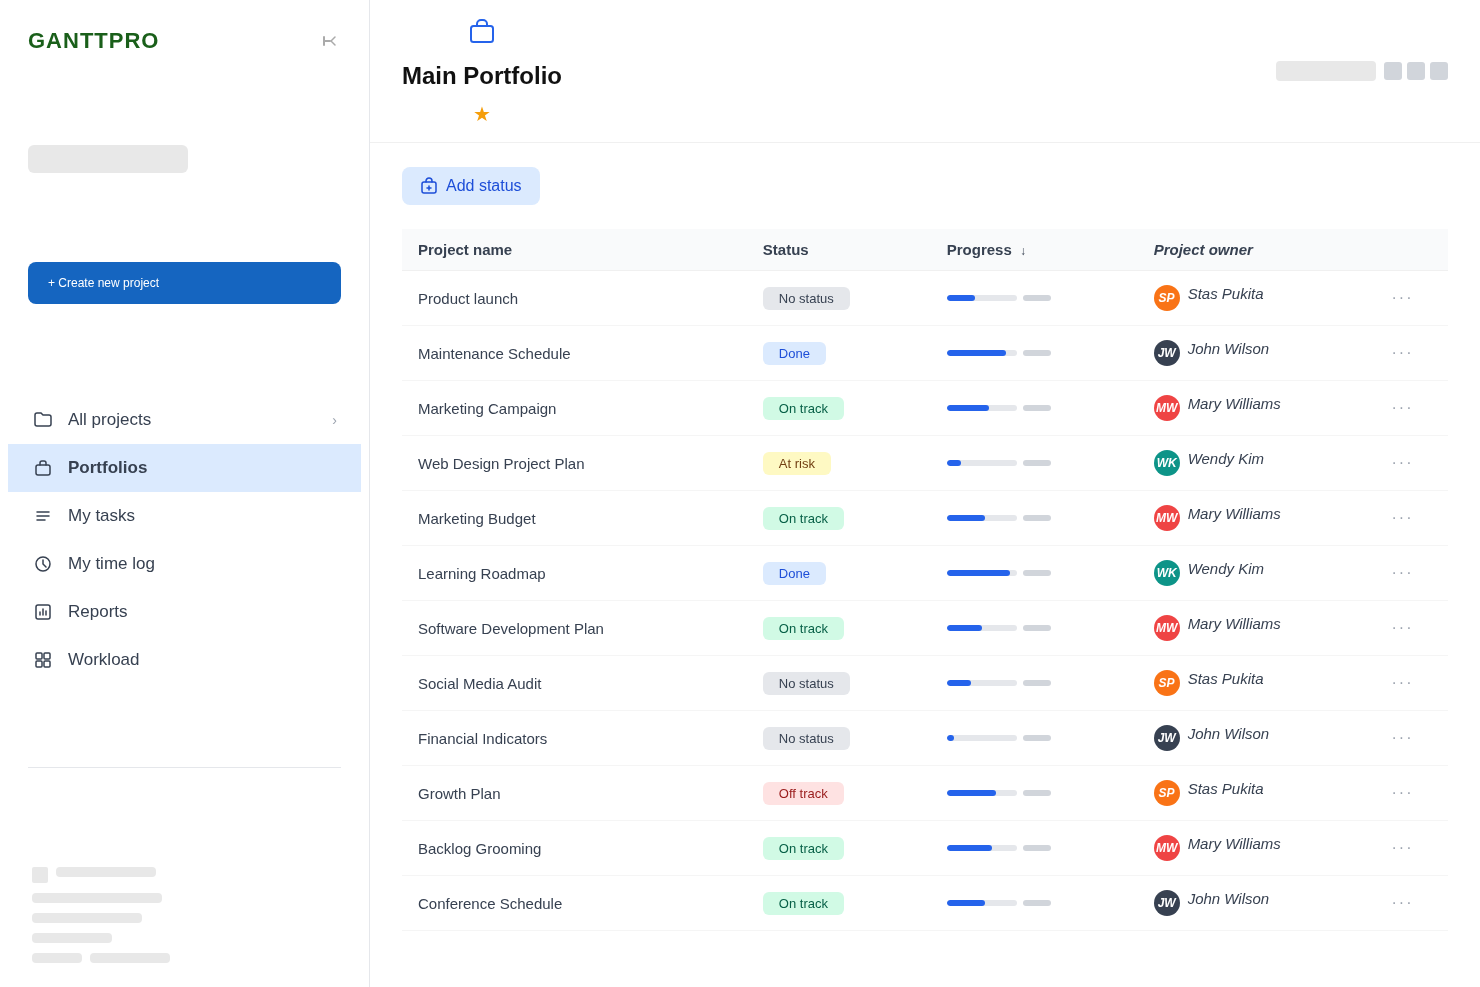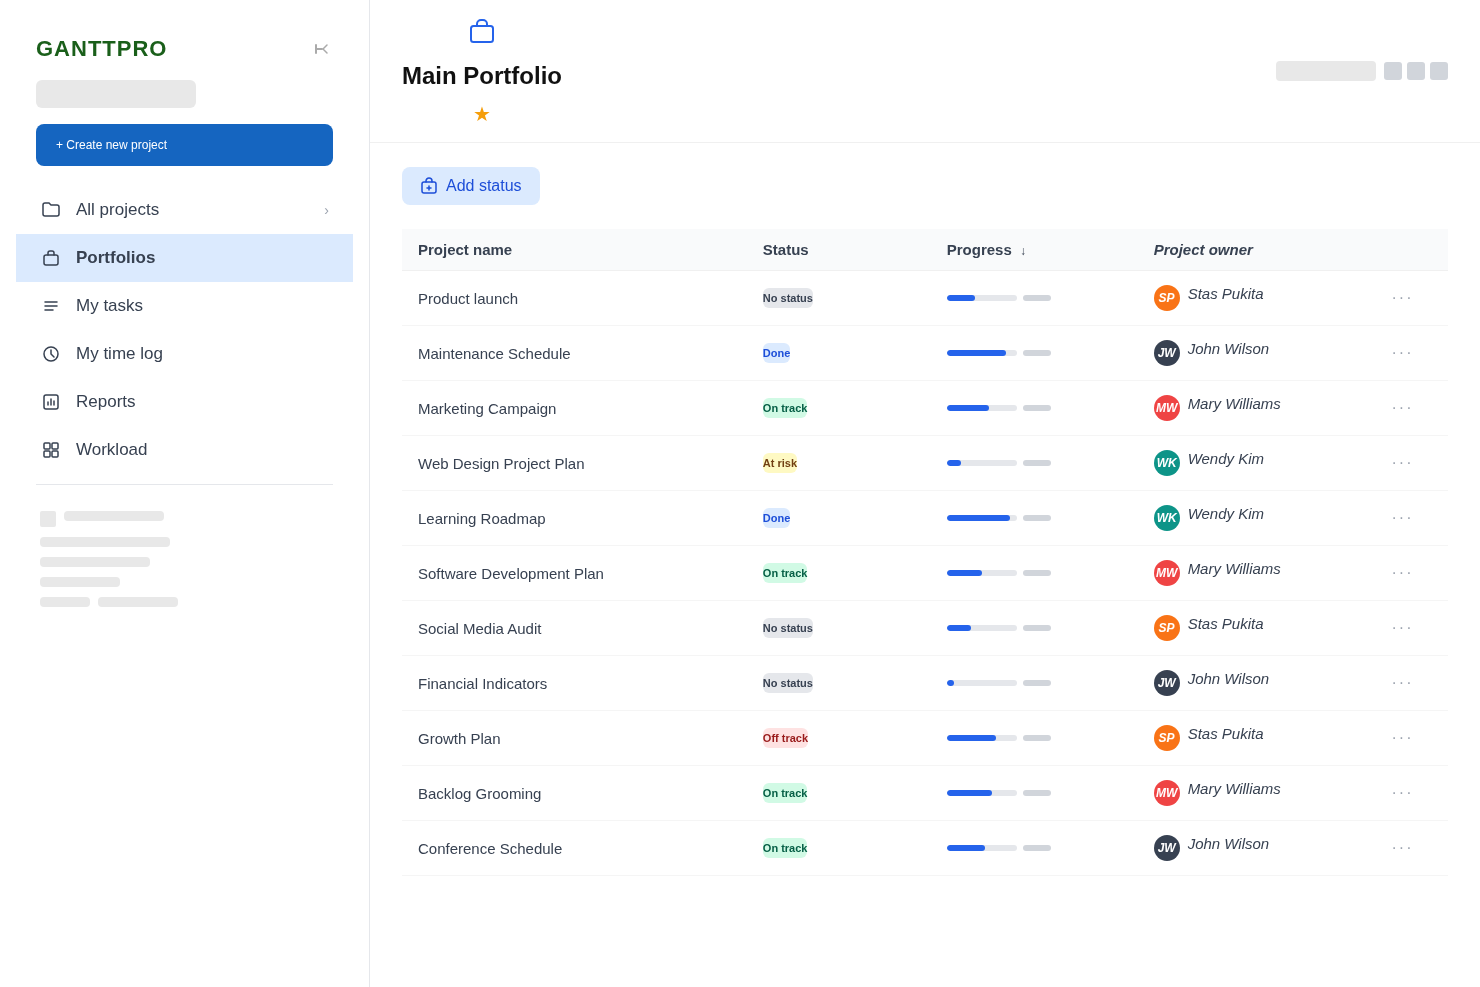--- a/index.html
+++ b/index.html
@@ -6,22 +6,23 @@
     body { font-family: -apple-system, BlinkMacSystemFont, 'Segoe UI', sans-serif; background: #f5f5f5; display: flex; height: 987px; overflow: hidden; }
 
     
     .sidebar {
       width: 370px;
       min-width: 370px;
       background: #fff;
       border-right: 1px solid #e5e7eb;
       display: flex;
       flex-direction: column;
-      padding: 16px;
+      padding: 8px;
       height: 100%;
+      justify-content: space-between;
     }
 
     .sidebar-header {
       display: flex;
       align-items: center;
       justify-content: space-between;
       padding: 20px 20px 10px 20px;
     }
 
     .logo {
@@ -219,24 +220,24 @@
     .projects-table td {
       padding: 14px 16px;
       font-size: 15px;
       color: #374151;
       border-bottom: 1px solid #f5f5f5;
       vertical-align: middle;
     }
 
     .status-badge {
       display: inline-block;
-      padding: 4px 0;
+      padding: 4px 16px;
       border-radius: 6px;
-      font-size: 11px;
-      font-weight: 700;
+      font-size: 13px;
+      font-weight: 400;
     }
 
     .status-no-status { background: #e5e7eb; color: #374151; }
     .status-done { background: #dbeafe; color: #1d4ed8; }
     .status-on-track { background: #d1fae5; color: #065f46; }
     .status-at-risk { background: #fef9c3; color: #713f12; }
     .status-off-track { background: #fee2e2; color: #991b1b; }
 
     .progress-bar-container {
       display: flex;
@@ -557,20 +558,45 @@
           <div class="avatar avatar-teal">WK</div>
           <span>Wendy Kim</span>
         </div>
       </td>
       <td class="col-menu">
         <span class="row-menu">···</span>
       </td>
     </tr>
           <tr>
       <td class="col-name">
+        <span>Marketing Budget</span>
+      </td>
+      <td class="col-status">
+        <span class="status-badge status-on-track">On track</span>
+      </td>
+      <td class="col-progress">
+        <div class="progress-bar-container">
+          <div class="progress-bar-track">
+            <div class="progress-bar-fill" style="width:55%"></div>
+          </div>
+          <div class="progress-skel"></div>
+        </div>
+      </td>
+      <td class="col-owner">
+        <div class="owner-cell">
+          <div class="avatar avatar-red">MW</div>
+          <span>Mary Williams</span>
+        </div>
+      </td>
+      <td class="col-menu">
+        <span class="row-menu">···</span>
+      </td>
+    </tr>
+          <tr>
+      <td class="col-name">
         <span>Learning Roadmap</span>
       </td>
       <td class="col-status">
         <span class="status-badge status-done">Done</span>
       </td>
       <td class="col-progress">
         <div class="progress-bar-container">
           <div class="progress-bar-track">
             <div class="progress-bar-fill" style="width:90%"></div>
           </div>

